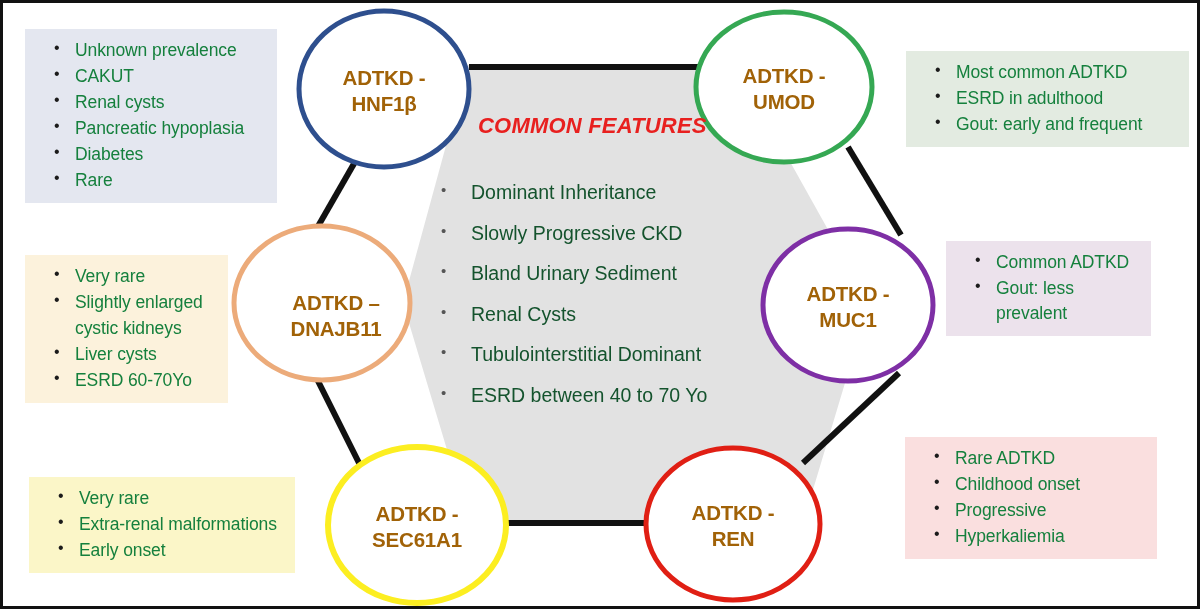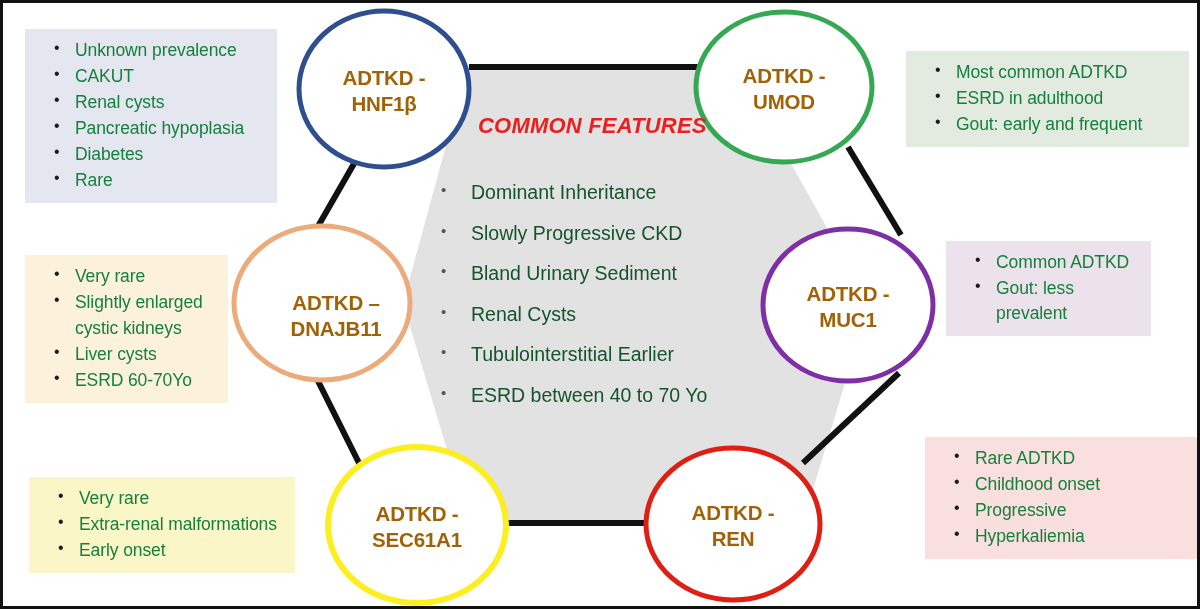--- a/index.html
+++ b/index.html
@@ -51,21 +51,21 @@
   .anno li.cont {
     padding-left: 30px;
   }
   .anno li.cont::before { content: ""; }
 
   #anno-hnf1b  { left: 22px;  top: 26px;  width: 252px; }
   #anno-umod   { left: 903px; top: 28px;  width: 283px; margin-top: 20px; }
   #anno-dnajb11{ left: 22px;  top: 252px; width: 203px; }
   #anno-muc1   { left: 943px; top: 238px; width: 205px; }
   #anno-sec61a1{ left: 26px;  top: 474px; width: 266px; }
-  #anno-ren    { left: 922px; top: 434px; width: 272px; }
+  #anno-ren    { left: 902px; top: 434px; width: 252px; }
 
   
   #diagram {
     position: absolute;
     left: 0; top: 0;
     width: 1200px;
     height: 609px;
   }
   #diagram svg { display: block; }
 
@@ -178,21 +178,21 @@
     <div>DNAJB11</div>
   </div>
 
   <div id="common-title" style="color: rgb(232, 32, 31);">COMMON FEATURES</div>
 
   <ul id="common-list">
     <li>Dominant Inheritance</li>
     <li>Slowly Progressive CKD</li>
     <li>Bland Urinary Sediment</li>
     <li>Renal Cysts</li>
-    <li>Tubulointerstitial Earlier</li>
+    <li>Tubulointerstitial Dominant</li>
     <li>ESRD between 40 to 70 Yo</li>
   </ul>
 
   <div class="anno" id="anno-hnf1b" style="background: rgb(228, 231, 240);">
     <ul>
       <li>Unknown prevalence</li>
       <li>CAKUT</li>
       <li>Renal cysts</li>
       <li>Pancreatic hypoplasia</li>
       <li>Diabetes</li>

